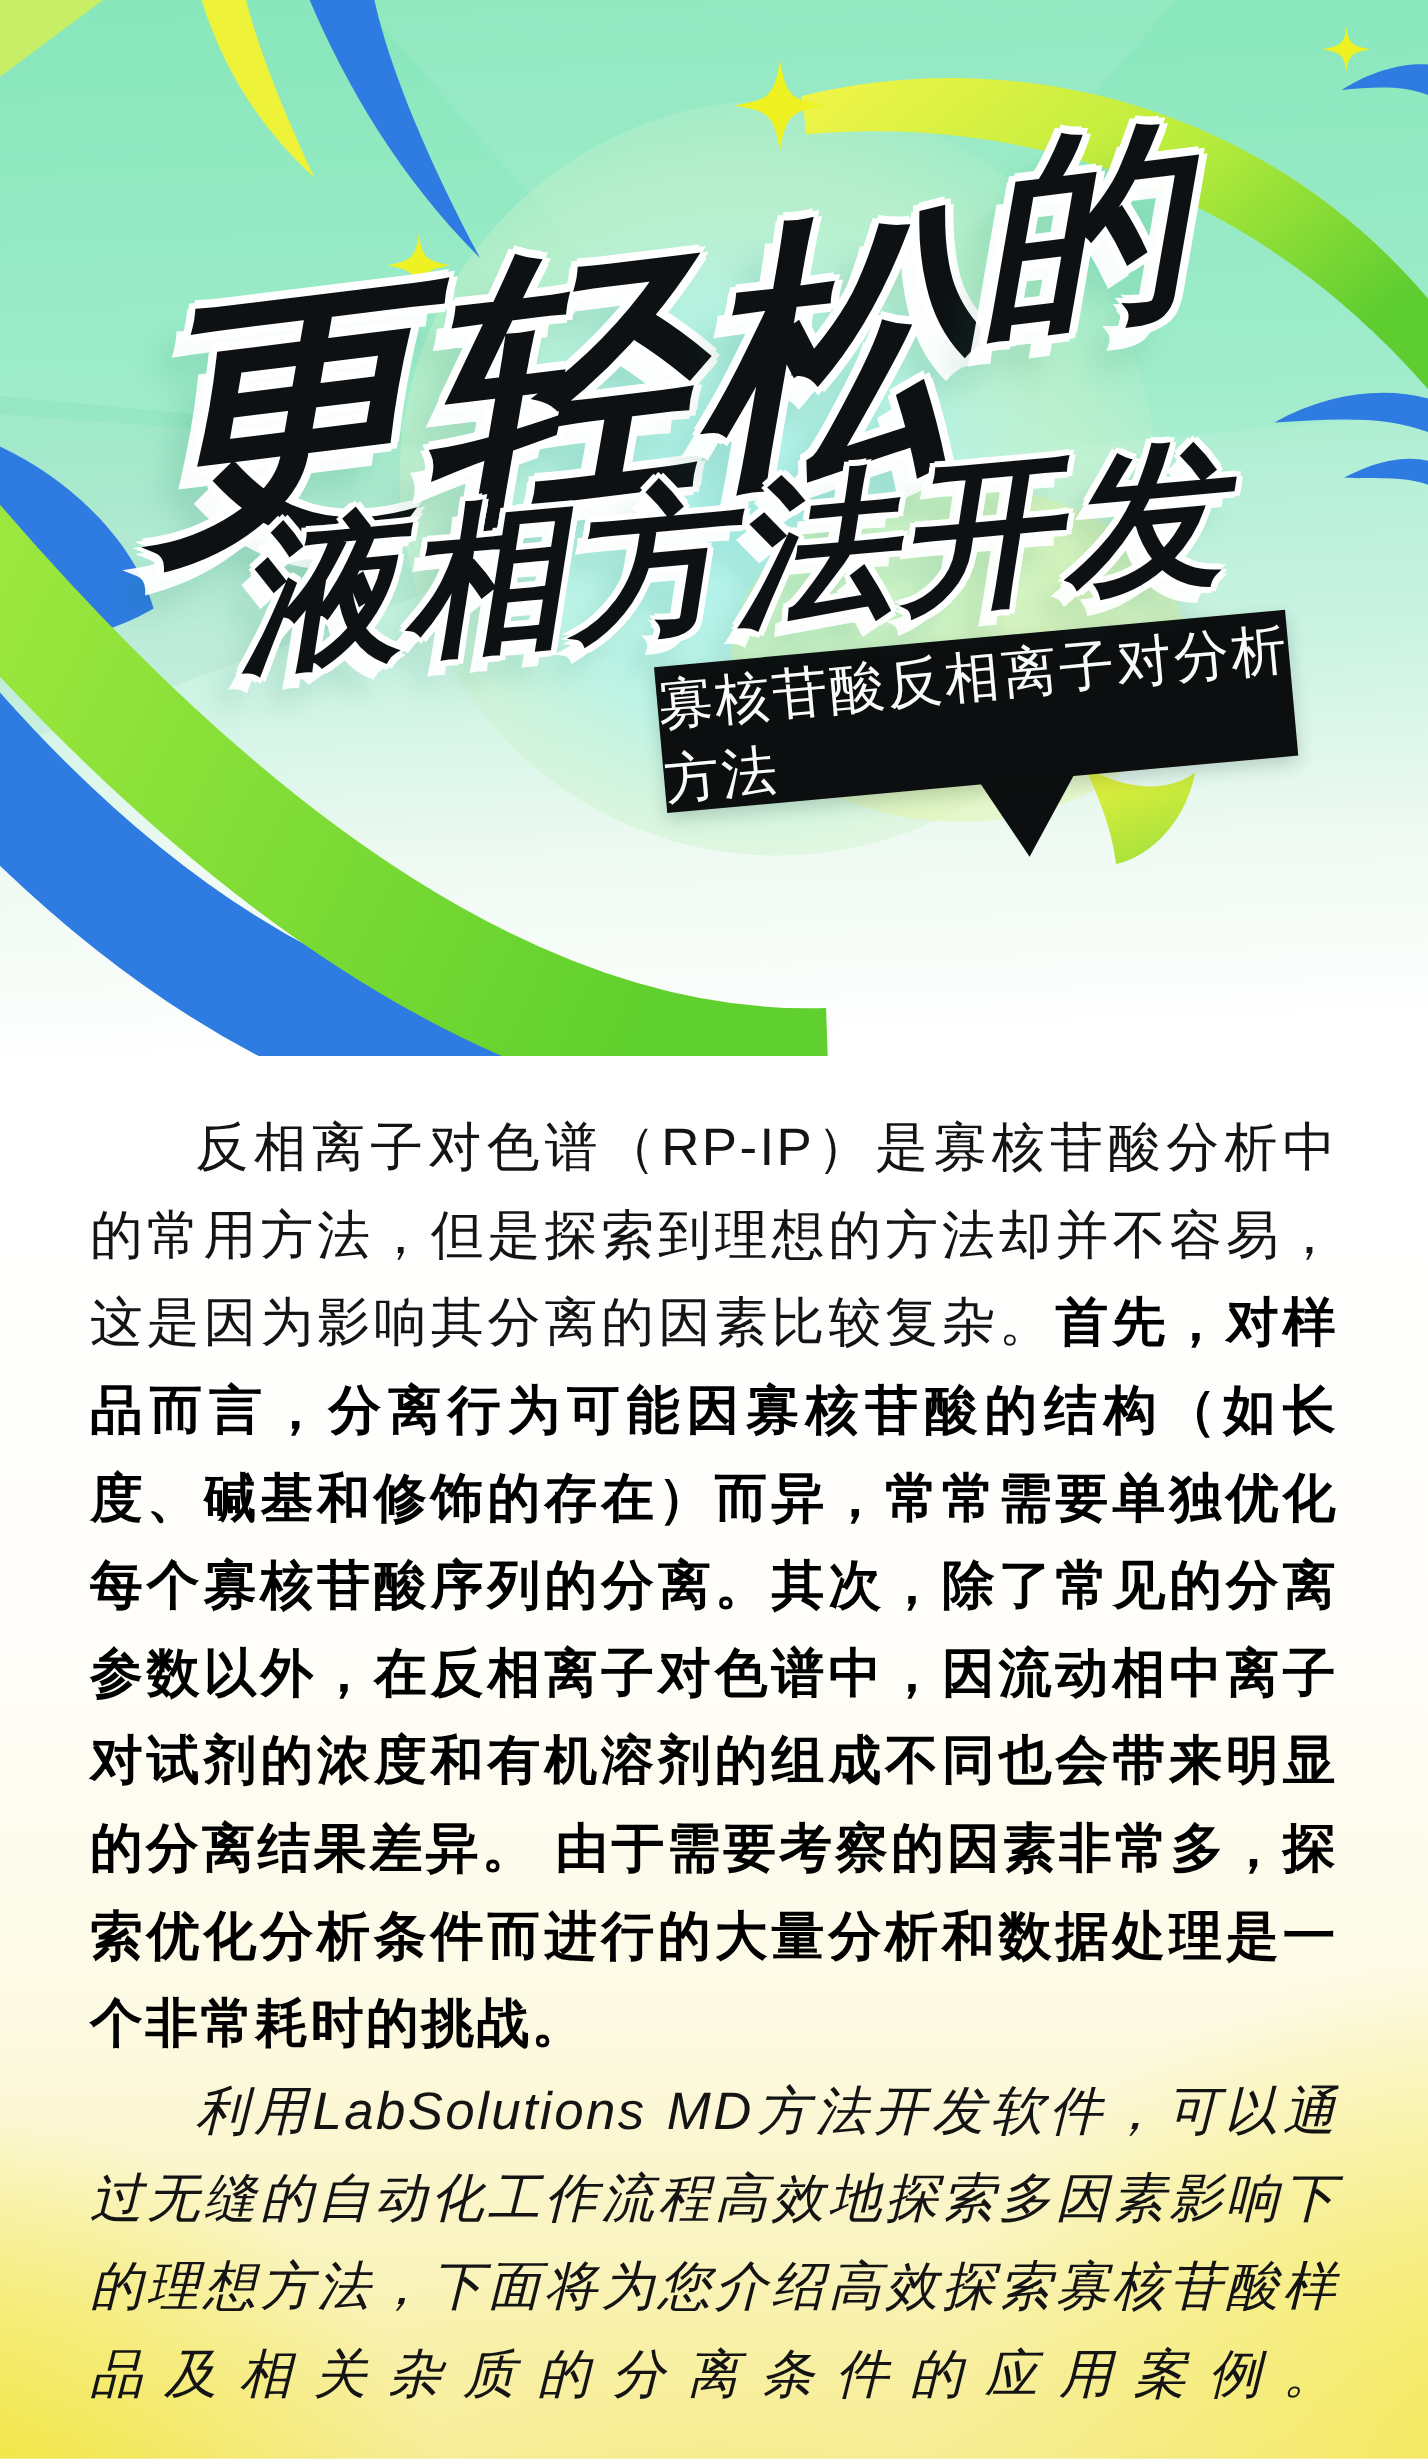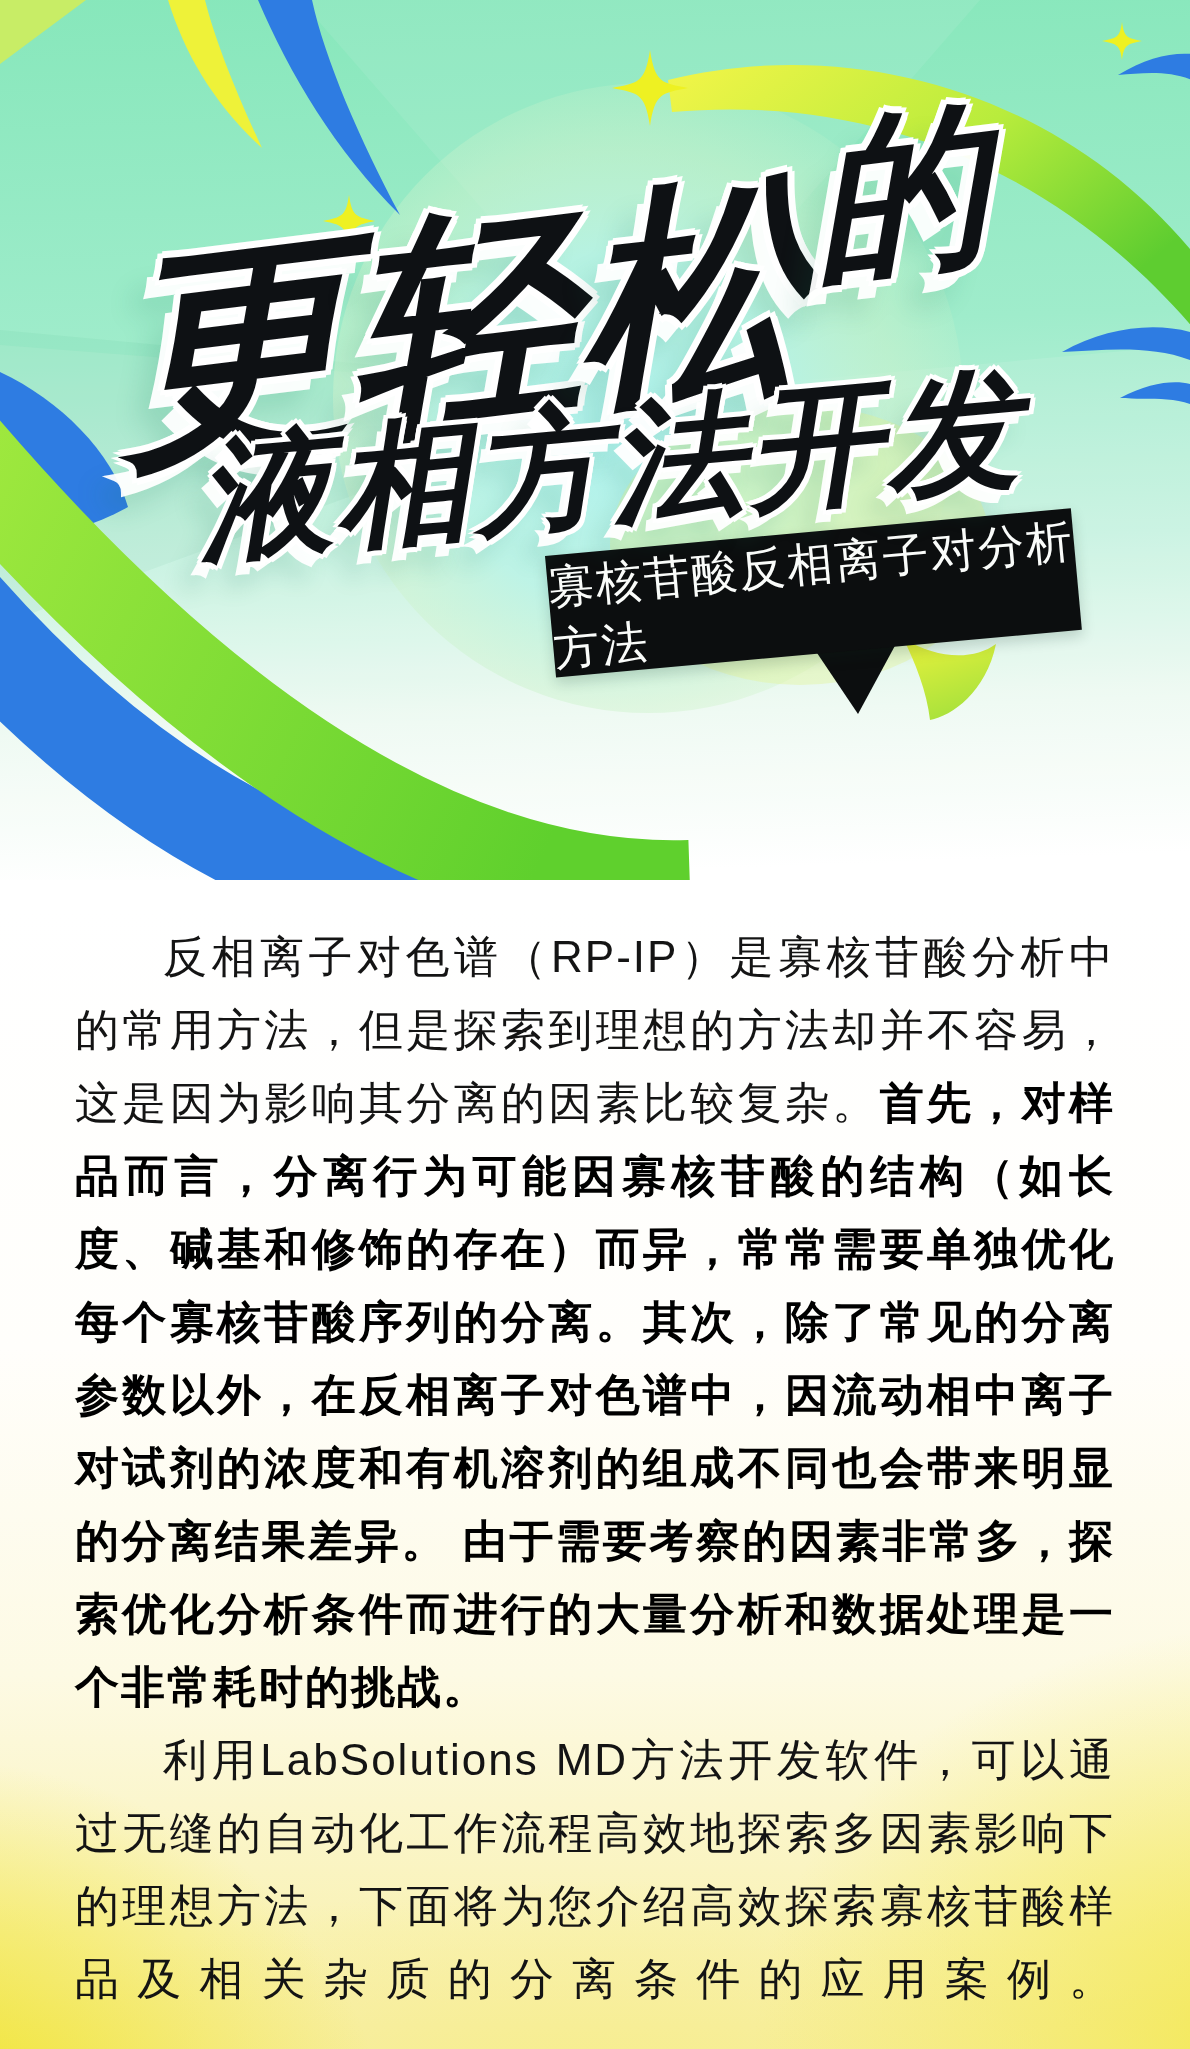--- a/index.html
+++ b/index.html
@@ -56,21 +56,21 @@
       radial-gradient(760px 640px at -6% 106%, #f0e41f 0%, rgba(240,228,31,0) 60%),
       radial-gradient(820px 680px at 106% 98%, rgba(243,232,70,.85) 0%, rgba(243,232,70,0) 62%),
       radial-gradient(70% 26% at 50% 103%, rgba(247,238,130,.9) 0%, rgba(247,238,130,0) 75%),
       linear-gradient(180deg,#ffffff 0%,#fffefb 38%,#fdfae4 66%,#f9f2b6 88%,#f6ecb0 100%);
   }
   .para{
     margin:0;font-size:44px;line-height:73px;letter-spacing:2px;color:#141414;
     text-align:justify;text-indent:2em;
   }
   .para .seg-bold{font-weight:700;color:#000;}
-  .para.p2{text-align-last:justify;}
+  .para.p2{text-align-last:justify;font-style:italic;}
 </style>
 </head>
 <body>
 
 <div class="page">
 
   <header class="hero">
 
     <svg class="hero-svg" viewBox="0 0 1190 880" aria-hidden="true">
       <defs>

